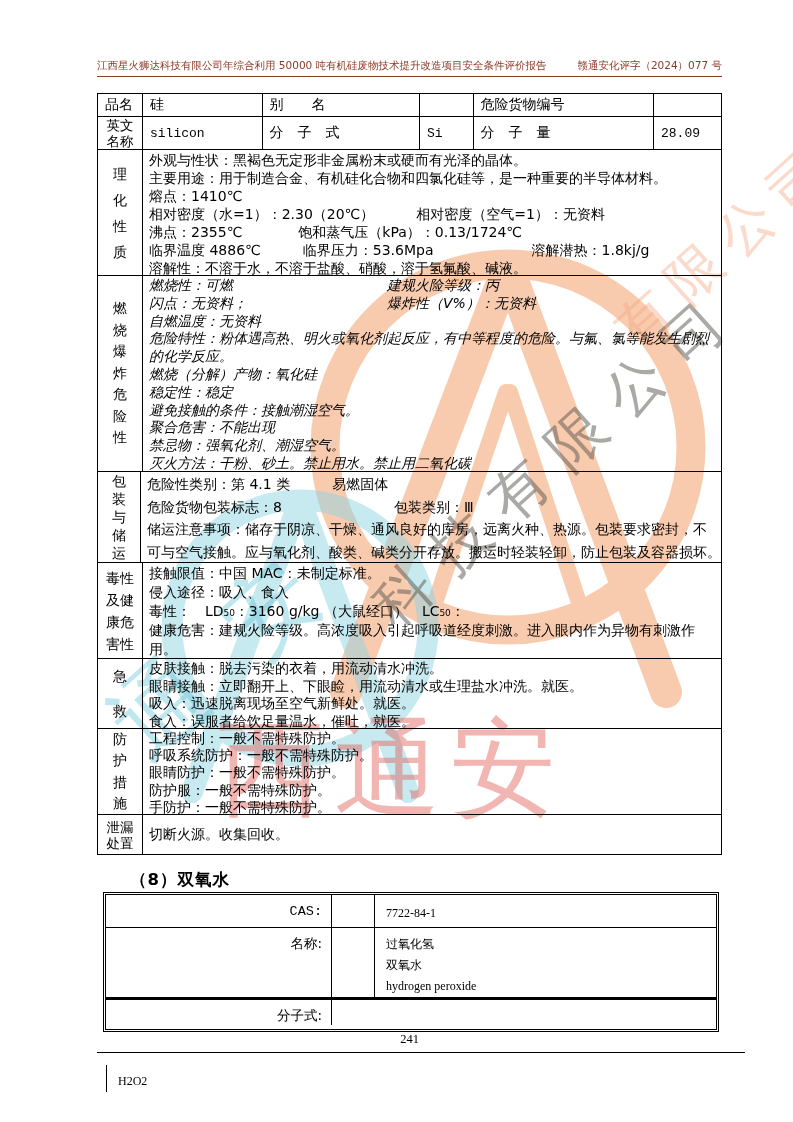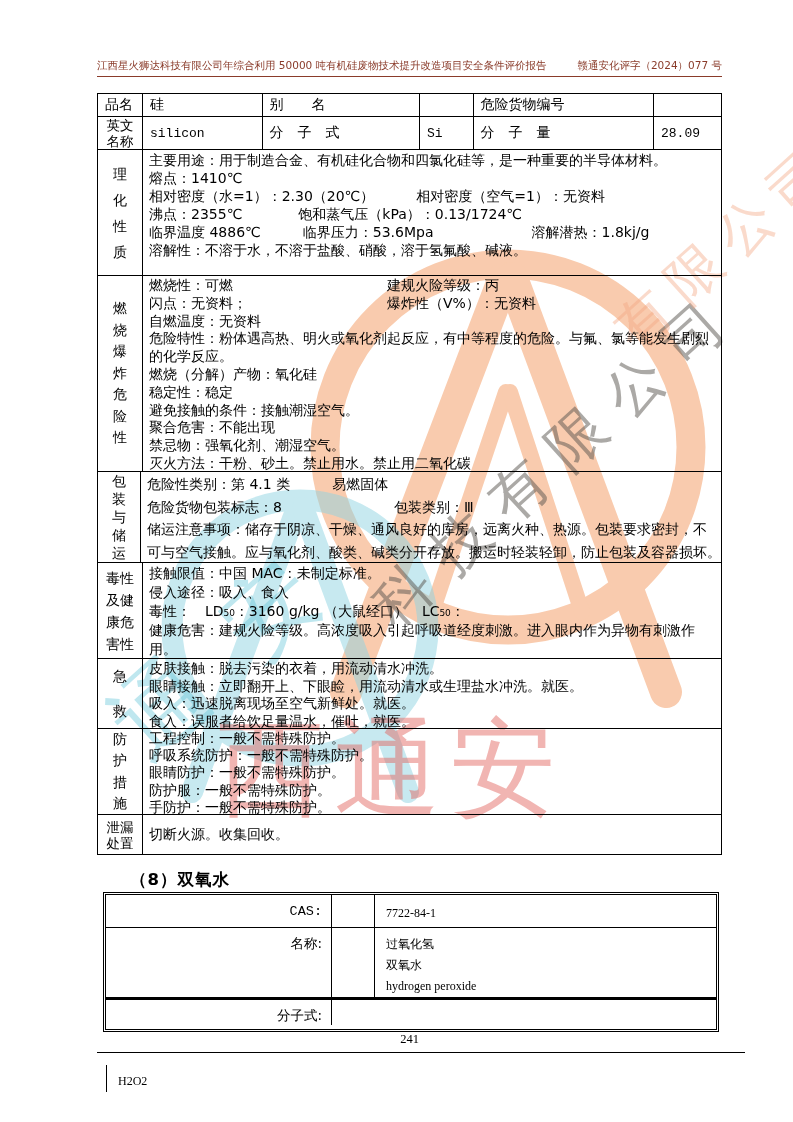--- a/index.html
+++ b/index.html
@@ -31,21 +31,21 @@
   .r1{height:22px;} .r2{height:33px;}
   .v-label{
     width:44px; display:flex; flex-direction:column; justify-content:center;
     text-align:center; padding:0;
   }
   .v-label > div{white-space:pre;}
   .sec-body{flex:1; padding:1px 0 0 6px; border-left:1.5px solid #000;}
   .sec-body > div{white-space:pre;}
   .mono{font-family:"Liberation Mono","DejaVu Sans Mono",monospace; font-size:13px;}
   .h-lihua{height:126px;}      .h-lihua .sec-body > div{line-height:18px;}      .h-lihua.v-label >div, .lbl-lihua >div{line-height:26px;}
-  .h-ranshao{height:196px;}    .h-ranshao .sec-body > div{line-height:17.8px;}  .lbl-ranshao >div{line-height:21.5px;}
+  .h-ranshao{height:196px;}    .h-ranshao .sec-body > div{line-height:17.8px;font-style:italic;}  .lbl-ranshao >div{line-height:21.5px;}
   .h-baozhuang{height:91px;}   .h-baozhuang .sec-body > div{line-height:22.5px;}.lbl-baozhuang >div{line-height:18px;}
   .h-duxing{height:96px;}      .h-duxing .sec-body > div{line-height:19px;}     .lbl-duxing >div{line-height:22px;}
   .h-jijiu{height:70px;}       .h-jijiu .sec-body > div{line-height:17.5px;}    .lbl-jijiu >div{line-height:35px;}
   .h-fanghu{height:86px;}      .h-fanghu .sec-body > div{line-height:17.2px;}   .lbl-fanghu >div{line-height:21.5px;}
   .h-xielou{height:40px;}      .h-xielou .sec-body{display:flex;align-items:center;} .lbl-xielou >div{line-height:17px;}
   .two-line >div{line-height:16px; font-size:13.5px;}
   
   .sub-heading{
     position:absolute; left:130px; top:869px;
     font-size:16.5px; font-weight:bold; letter-spacing:1px;
@@ -136,20 +136,21 @@
     </div>
 
     <div class="row h-lihua">
       <div class="v-label lbl-lihua">
           <div>理</div>
           <div>化</div>
           <div>性</div>
           <div>质</div>
         </div>
       <div class="sec-body">
+          <div>外观与性状：黑褐色无定形非金属粉末或硬而有光泽的晶体。</div>
           <div>主要用途：用于制造合金、有机硅化合物和四氯化硅等，是一种重要的半导体材料。</div>
           <div>熔点：1410℃</div>
           <div>相对密度（水=1）：2.30（20℃）　　　相对密度（空气=1）：无资料</div>
           <div>沸点：2355℃　　　　饱和蒸气压（kPa）：0.13/1724℃</div>
           <div>临界温度 4886℃　　　临界压力：53.6Mpa　　　　　　　溶解潜热：1.8kj/g</div>
           <div>溶解性：不溶于水，不溶于盐酸、硝酸，溶于氢氟酸、碱液。</div>
         </div>
     </div>
 
     <div class="row h-ranshao">

